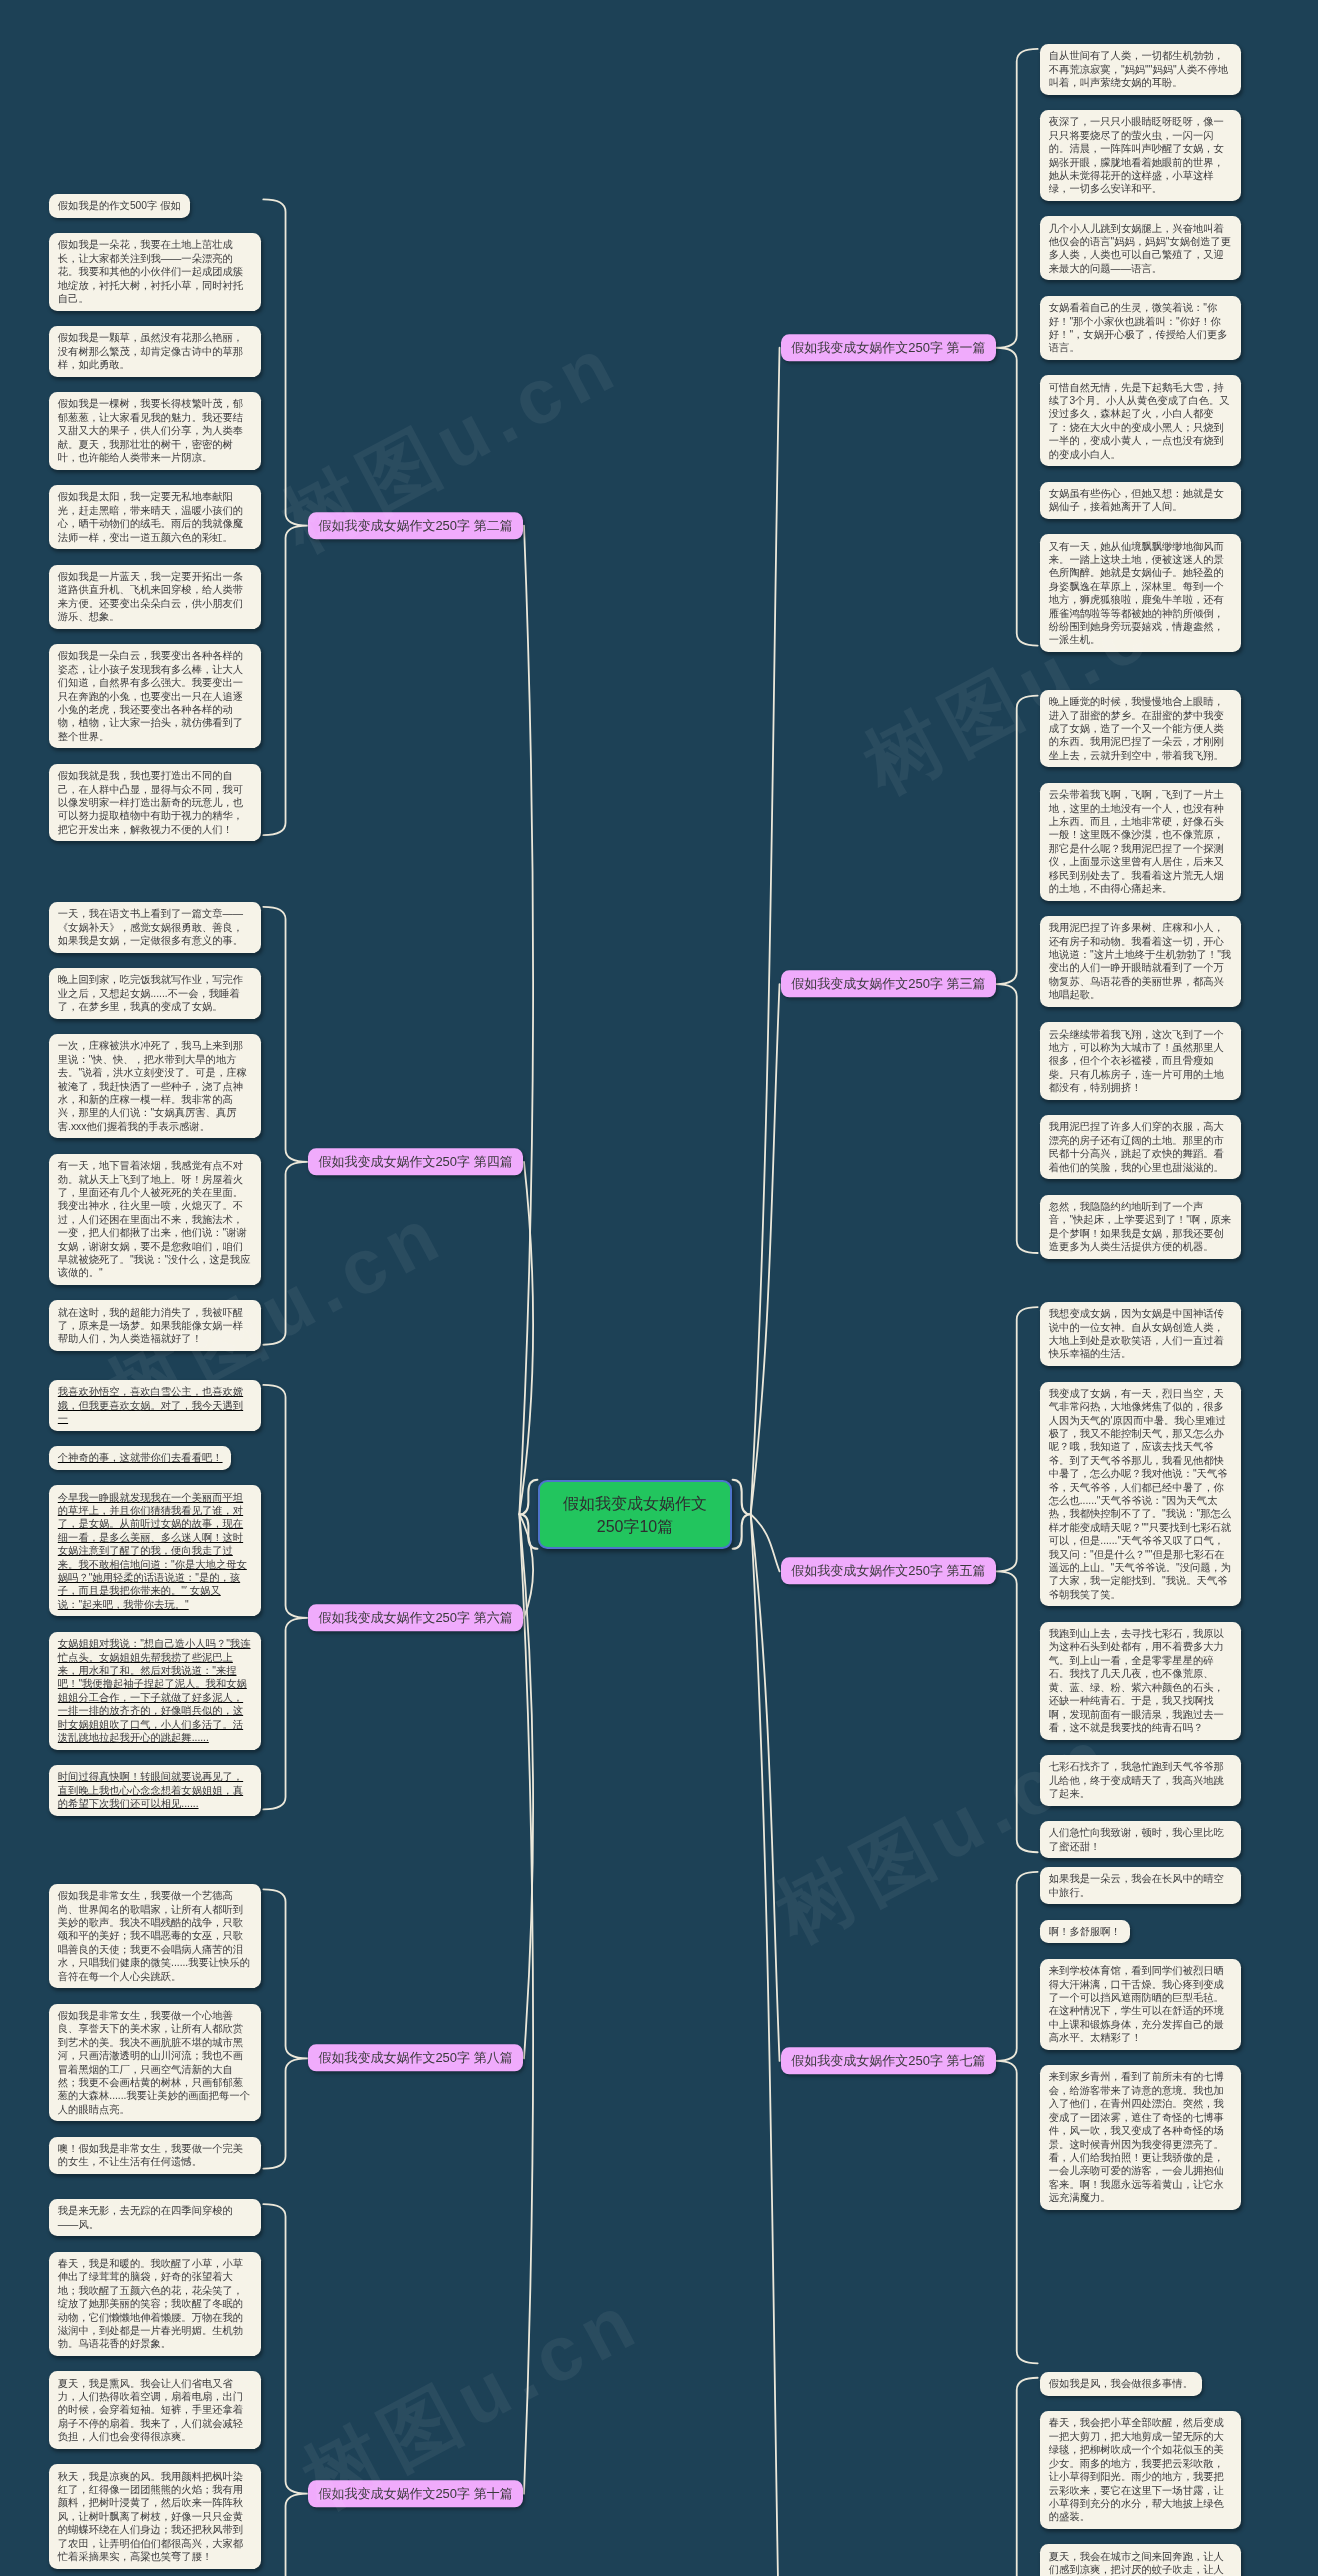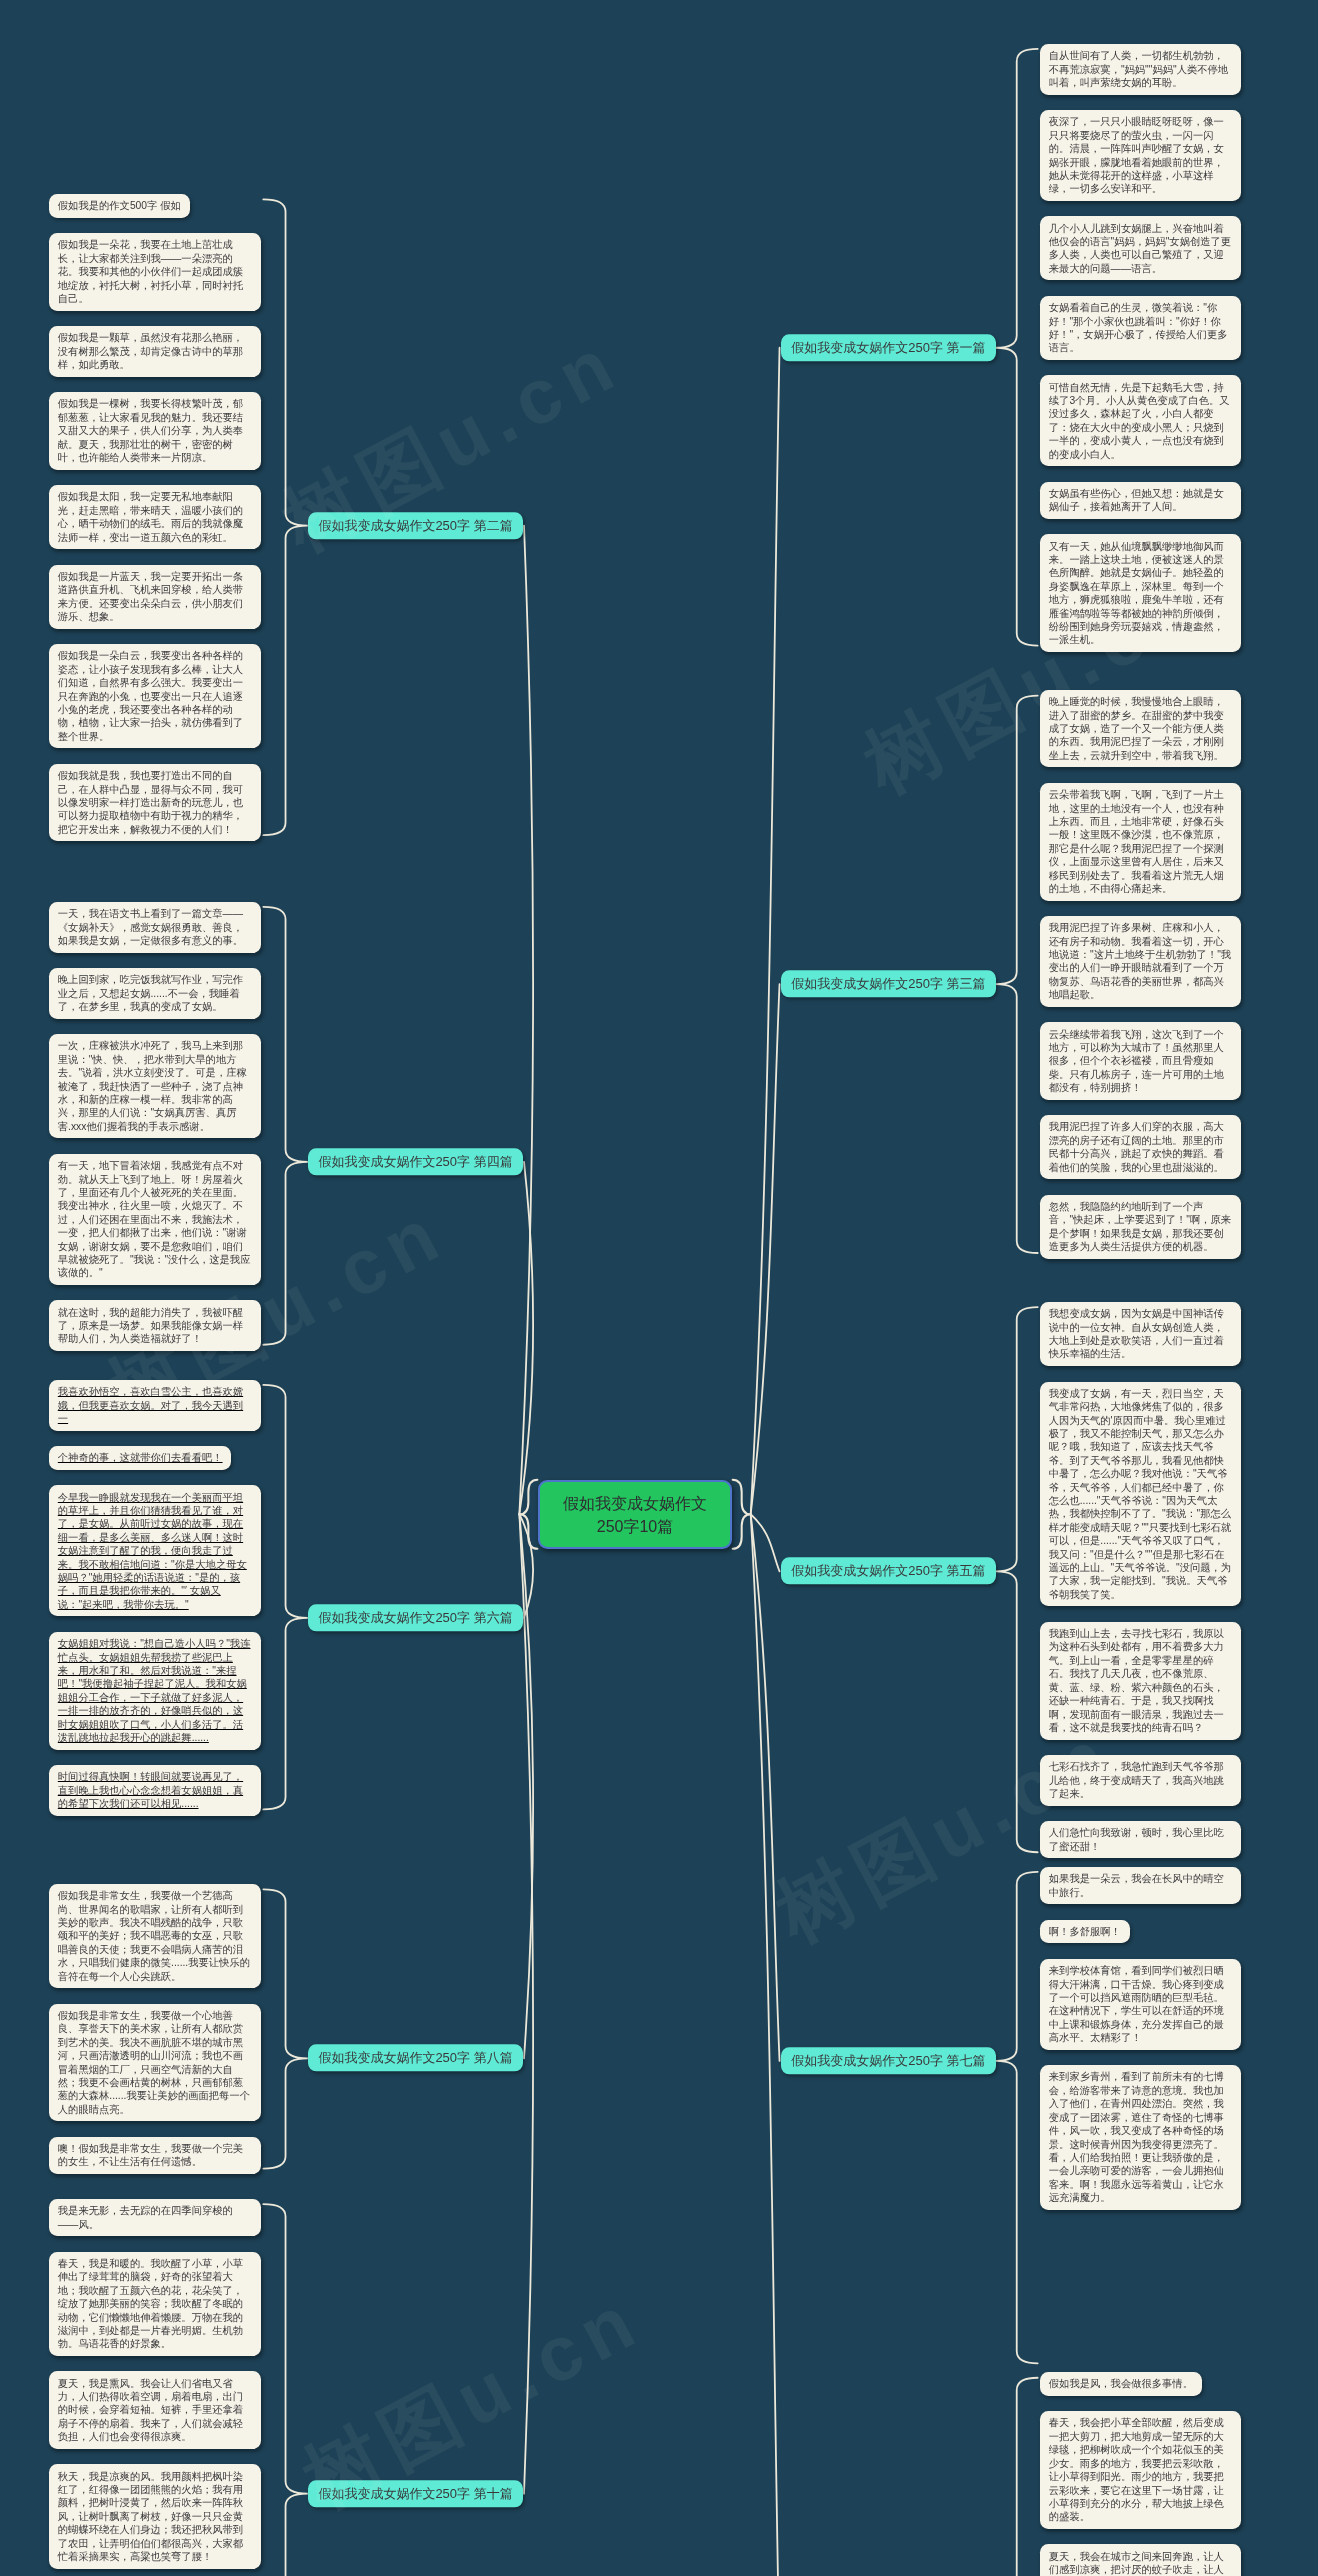--- a/index.html
+++ b/index.html
@@ -8,21 +8,21 @@
   #links{position:absolute;left:0;top:0;pointer-events:none;}
   .wm{position:absolute;font-size:77px;color:#ffffff;opacity:0.055;transform:rotate(-28deg);
       white-space:nowrap;letter-spacing:9.3px;font-weight:bold;}
   .node{box-sizing:border-box;border-radius:8.2px;color:#39393b;
         box-shadow:1.5px 2.1px 3.6px rgba(0,0,0,0.35);}
   .para{background:#f6f3e8;padding:5.2px 8.8px;font-size:10.3px;line-height:13.4px;
         width:fit-content;max-width:100%;}
   .group{position:absolute;display:flex;flex-direction:column;gap:15.5px;}
   .group.left{align-items:flex-start;}
   .group.right{align-items:flex-start;}
-  .header-node{position:absolute;background:#5eead4;padding:6.2px 10.3px;font-size:13px;
+  .header-node{position:absolute;background:#f0abfc;padding:6.2px 10.3px;font-size:13px;
         line-height:15px;white-space:nowrap;transform:translateY(-50%);}
   #title-box{position:absolute;left:538px;top:1480px;width:194px;height:69px;
         background:#22c55e;border:2.6px solid #4e74cc;border-radius:9.3px;
         display:flex;align-items:center;justify-content:center;text-align:center;
         font-size:16px;line-height:23px;color:#2e2e30;padding:2.1px 11.3px;box-sizing:border-box;
         box-shadow:1.5px 2.1px 4.1px rgba(0,0,0,0.4);}
 </style>
 </head>
 <body>
 

